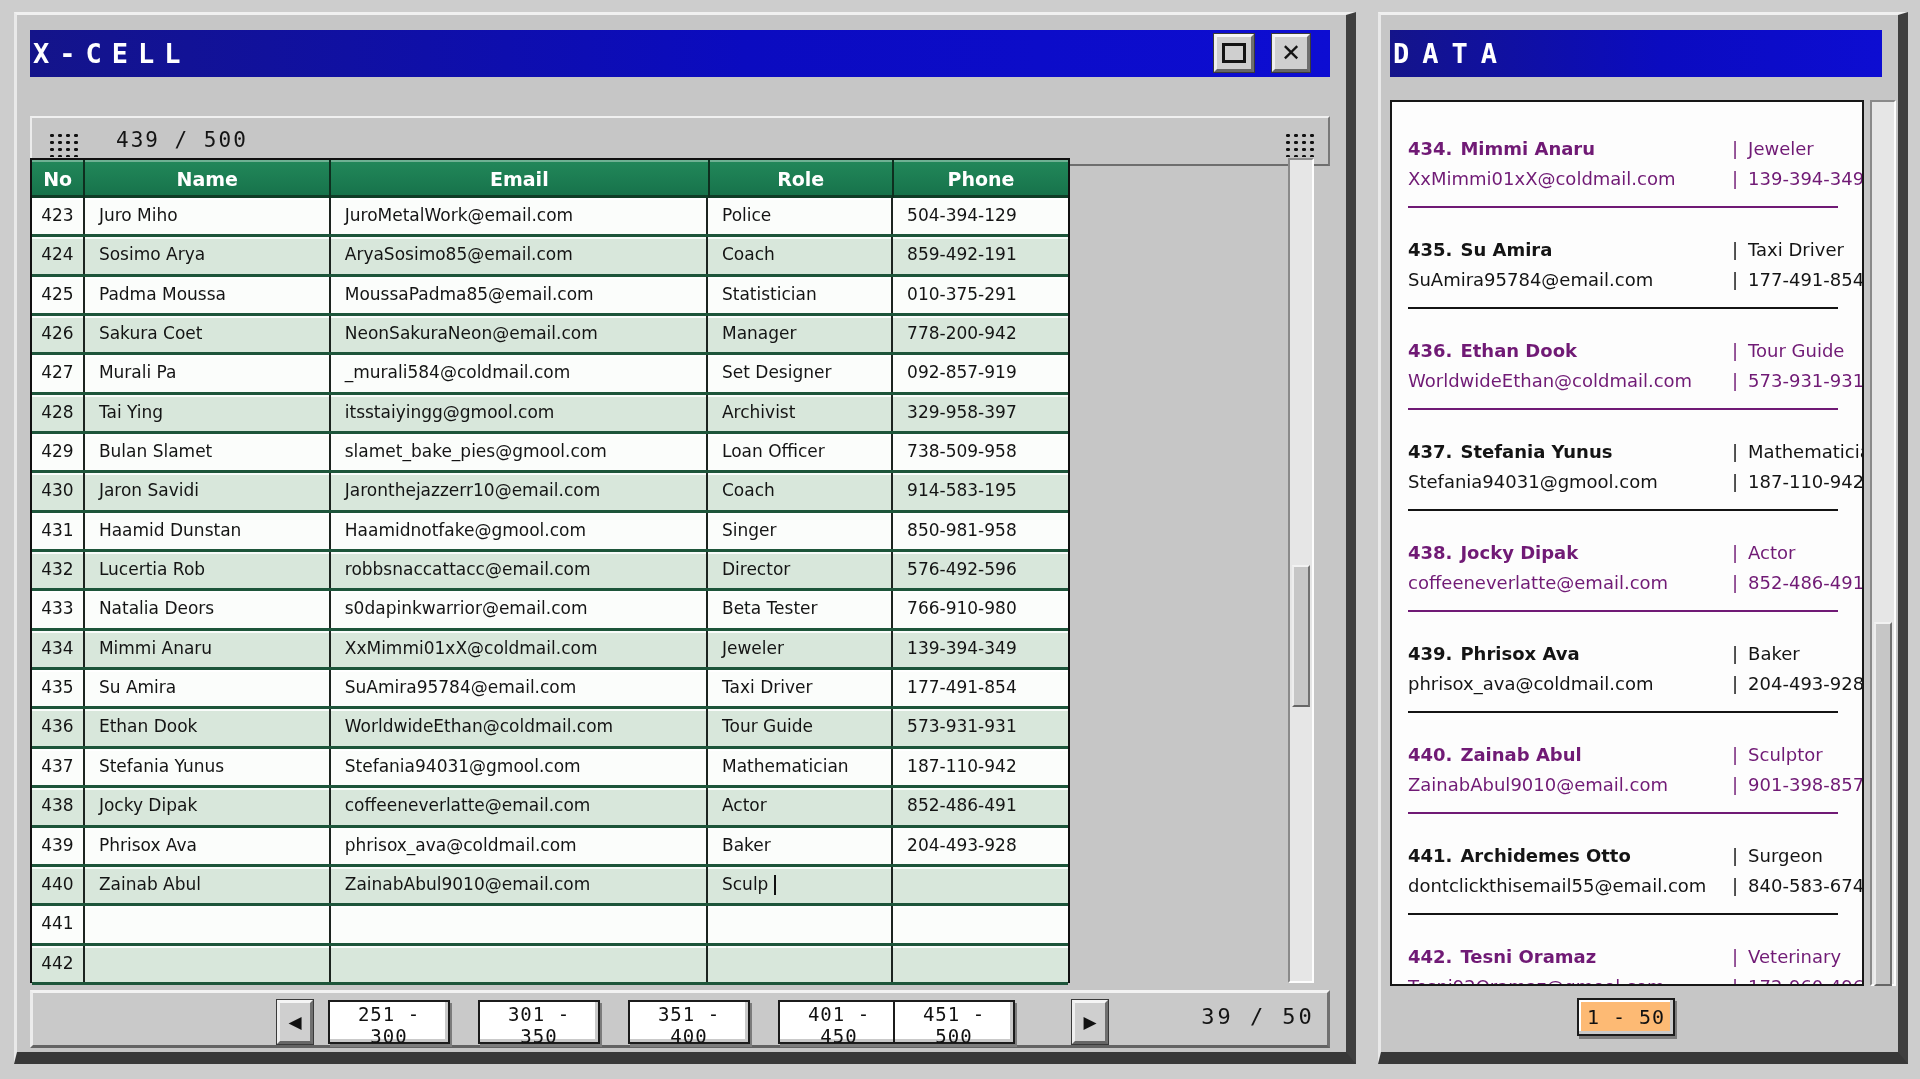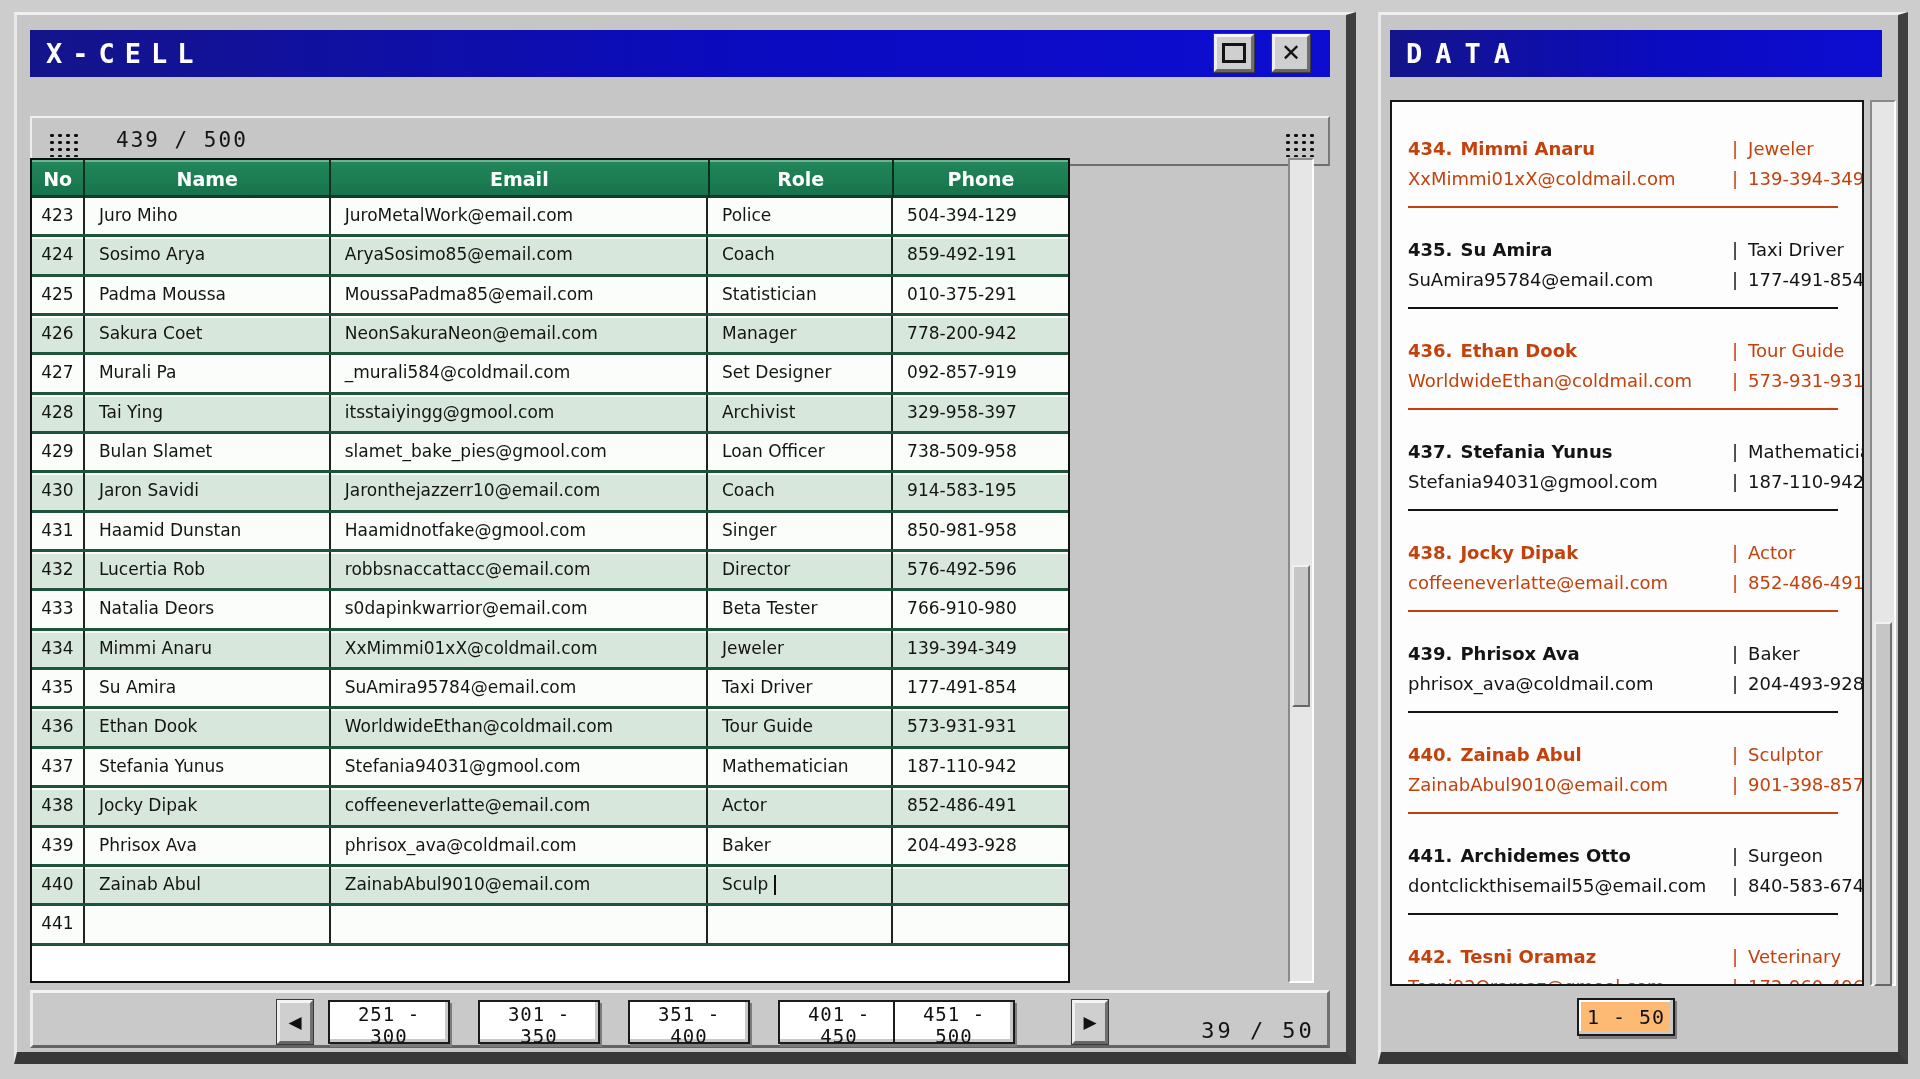--- a/index.html
+++ b/index.html
@@ -7,21 +7,21 @@
          font-family:"DejaVu Sans",sans-serif;color:#141414;}
 
   
   .win{position:absolute;background:#c6c6c6;box-sizing:border-box;
        border-top:3px solid #f0f0f0;border-left:3px solid #e9e9e9;
        border-right:10px solid #3f3f3f;border-bottom:12px solid #383838;}
 
   
   .titlebar{position:absolute;background:linear-gradient(90deg,#14148a 0%,#0b0bc0 55%,#0d0dd2 100%);}
   .title-text{color:#ffffff;font-family:"DejaVu Sans Mono",monospace;font-weight:bold;
-              font-size:27px;letter-spacing:10px;line-height:47px;padding-left:16px;display:inline-block;}
+              font-size:27px;letter-spacing:10px;line-height:47px;padding-left:3px;display:inline-block;}
   .tb-btn{position:absolute;background:#cfcfcf;display:flex;align-items:center;justify-content:center;
           border-top:3px solid #f5f5f5;border-left:3px solid #efefef;
           border-right:3px solid #6f6f6f;border-bottom:3px solid #666;box-shadow:0 0 0 1px #3a3a3a;box-sizing:border-box;}
   .max-glyph{width:18px;height:14px;border:3px solid #141414;}
   .close-glyph{font-size:24px;font-weight:bold;color:#141414;line-height:1;}
 
   
   .toolbar{position:absolute;background:#c6c6c6;box-sizing:border-box;
            border-top:2px solid #f0f0f0;border-left:2px solid #ececec;
            border-right:2px solid #787878;border-bottom:2px solid #6e6e6e;margin-top:16px;}
@@ -69,28 +69,28 @@
            font-size:17px;color:#111;}
   .pages{position:absolute;inset:0;}
   .page-btn{position:absolute;top:7px;width:122px;height:44px;background:#ffffff;color:#111;
             border:2px solid #1b1b1b;box-sizing:border-box;font-family:"DejaVu Sans Mono",monospace;
             font-size:19px;letter-spacing:1px;
             box-shadow:inset -3px -3px 0 #c9c9c9, inset 2px 2px 0 #ffffff, 2px 3px 0 #7c7c7c;}
   .page-btn:nth-of-type(1){left:295px}.page-btn:nth-of-type(2){left:445px}
   .page-btn:nth-of-type(3){left:595px}.page-btn:nth-of-type(4){left:745px}
   .page-btn:nth-of-type(5){left:860px}
   .pb-prev{left:244px}.pb-next{left:1039px}
-  .page-indicator{position:absolute;left:1150px;top:25px;width:150px;text-align:center;
+  .page-indicator{position:absolute;left:1150px;top:11px;width:150px;text-align:center;
                   font-family:"DejaVu Sans Mono",monospace;font-size:22px;letter-spacing:3px;}
 
   
   .datalist{position:absolute;background:#fdfdfd;border:2px solid #161616;box-sizing:border-box;
             overflow:hidden;padding-top:36px;}
   .entry{position:relative;height:101px;font-size:18px;}
-  .entry.blue{color:#c2410c}
+  .entry.blue{color:#701a75}
   .entry.black{color:#141414}
   .entry .l1{position:absolute;top:0;left:16px;font-weight:bold;white-space:nowrap;}
   .entry .r1{position:absolute;top:0;left:340px;white-space:nowrap;}
   .entry .l2{position:absolute;top:30px;left:16px;white-space:nowrap;}
   .entry .r2{position:absolute;top:30px;left:340px;white-space:nowrap;}
   .entry .sep{position:absolute;top:68px;left:16px;right:24px;border-top:2px solid currentColor;}
   .e-num{margin-right:8px}
   .pipe{margin-right:10px}
   .footer-btn{position:absolute;width:98px;height:38px;background:#fdba74;color:#111;
               border:2px solid #1b1b1b;box-sizing:border-box;font-family:"DejaVu Sans Mono",monospace;
@@ -280,20 +280,27 @@
         </div>
 
         <div class="t-row">
           <div class="td c-no">441</div>
           <div class="td c-name"></div>
           <div class="td c-email"></div>
           <div class="td c-role"><span></span></div>
           <div class="td c-phone"></div>
         </div>
 
+        <div class="t-row">
+          <div class="td c-no">442</div>
+          <div class="td c-name"></div>
+          <div class="td c-email"></div>
+          <div class="td c-role"><span></span></div>
+          <div class="td c-phone"></div>
+        </div>
       </div>
   </div>
 
   <div class="vscroll" style="left:1288px;top:158px;width:26px;height:825px;">
     <div class="thumb" style="top:405px;height:142px;"></div>
   </div>
 
   <div class="pagebar" style="left:30px;top:990px;width:1300px;height:58px;">
     <div class="nav-btn pb-prev">
       <span>◀</span>

